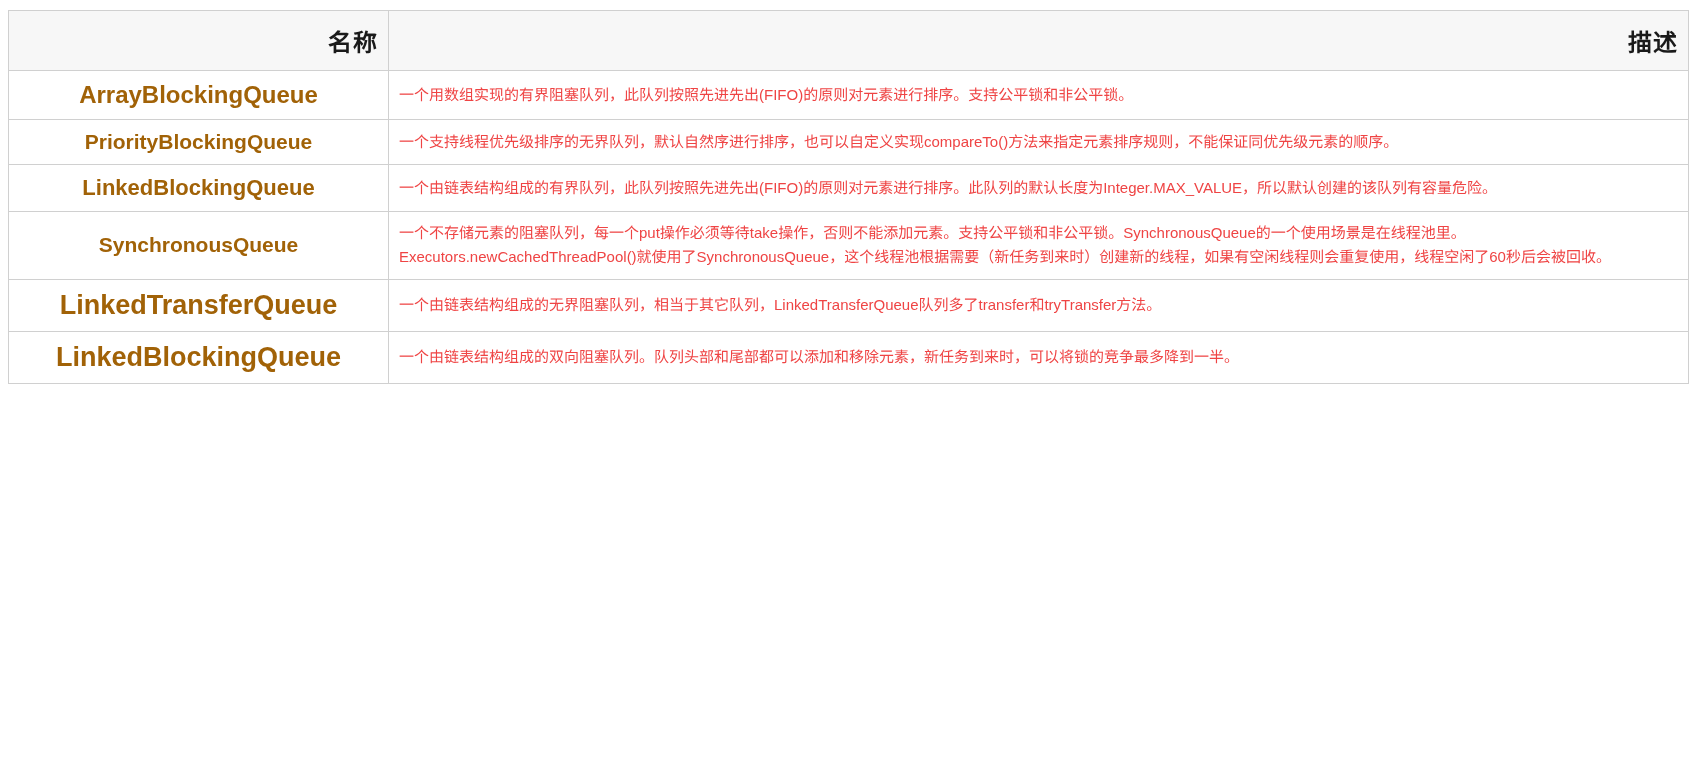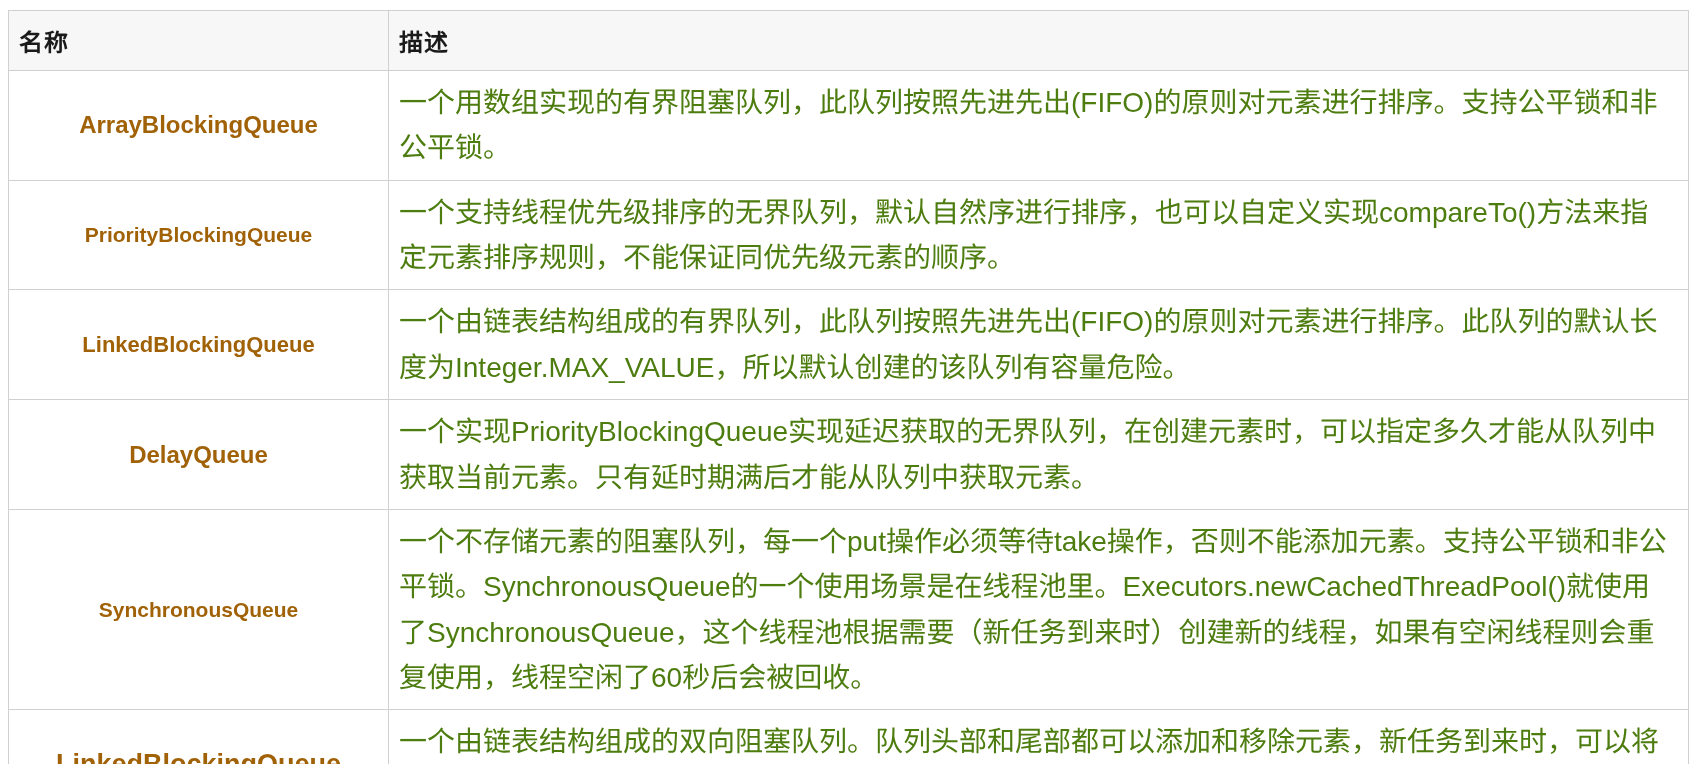--- a/index.html
+++ b/index.html
@@ -30,34 +30,34 @@
   table.queue-table td {
     border: 1px solid #d0d0d0;
     vertical-align: middle;
     box-sizing: border-box;
   }
   table.queue-table thead th {
     background: #f7f7f7;
     font-size: 24px;
     font-weight: bold;
     color: #1a1a1a;
-    text-align: left;
+    text-align: right;
     padding: 12px 10px;
     letter-spacing: 1px;
   }
   table.queue-table td.name-cell {
     text-align: center;
     font-weight: bold;
     color: #a16207;
     padding: 10px 8px;
   }
   table.queue-table td.desc-cell {
     text-align: left;
-    color: #4d7c0f;
-    font-size: 28px;
+    color: #ef4444;
+    font-size: 15px;
     line-height: 1.62;
     padding: 9px 12px 9px 10px;
     font-weight: 400;
   }
   
   .name-len-s { font-size: 27px; }
   .name-len-m { font-size: 24px; }
   .name-len-l { font-size: 22px; }
   .name-len-xl { font-size: 21px; }
 </style>
@@ -83,26 +83,26 @@
         </tr>
         <tr>
           <td class="name-cell name-len-xl">PriorityBlockingQueue</td>
           <td class="desc-cell">一个支持线程优先级排序的无界队列，默认自然序进行排序，也可以自定义实现compareTo()方法来指定元素排序规则，不能保证同优先级元素的顺序。</td>
         </tr>
         <tr>
           <td class="name-cell name-len-l">LinkedBlockingQueue</td>
           <td class="desc-cell">一个由链表结构组成的有界队列，此队列按照先进先出(FIFO)的原则对元素进行排序。此队列的默认长度为Integer.MAX_VALUE，所以默认创建的该队列有容量危险。</td>
         </tr>
         <tr>
-          <td class="name-cell name-len-m">DelayQueue</td>
-          <td class="desc-cell">一个实现PriorityBlockingQueue实现延迟获取的无界队列，在创建元素时，可以指定多久才能从队列中获取当前元素。只有延时期满后才能从队列中获取元素。</td>
+          <td class="name-cell name-len-xl">SynchronousQueue</td>
+          <td class="desc-cell">一个不存储元素的阻塞队列，每一个put操作必须等待take操作，否则不能添加元素。支持公平锁和非公平锁。SynchronousQueue的一个使用场景是在线程池里。Executors.newCachedThreadPool()就使用了SynchronousQueue，这个线程池根据需要（新任务到来时）创建新的线程，如果有空闲线程则会重复使用，线程空闲了60秒后会被回收。</td>
         </tr>
         <tr>
-          <td class="name-cell name-len-xl">SynchronousQueue</td>
-          <td class="desc-cell">一个不存储元素的阻塞队列，每一个put操作必须等待take操作，否则不能添加元素。支持公平锁和非公平锁。SynchronousQueue的一个使用场景是在线程池里。Executors.newCachedThreadPool()就使用了SynchronousQueue，这个线程池根据需要（新任务到来时）创建新的线程，如果有空闲线程则会重复使用，线程空闲了60秒后会被回收。</td>
+          <td class="name-cell name-len-s">LinkedTransferQueue</td>
+          <td class="desc-cell">一个由链表结构组成的无界阻塞队列，相当于其它队列，LinkedTransferQueue队列多了transfer和tryTransfer方法。</td>
         </tr>
         <tr>
           <td class="name-cell name-len-s">LinkedBlockingQueue</td>
           <td class="desc-cell">一个由链表结构组成的双向阻塞队列。队列头部和尾部都可以添加和移除元素，新任务到来时，可以将锁的竞争最多降到一半。</td>
         </tr>
       </tbody>
   </table>
 </div>
 
 </body></html>

